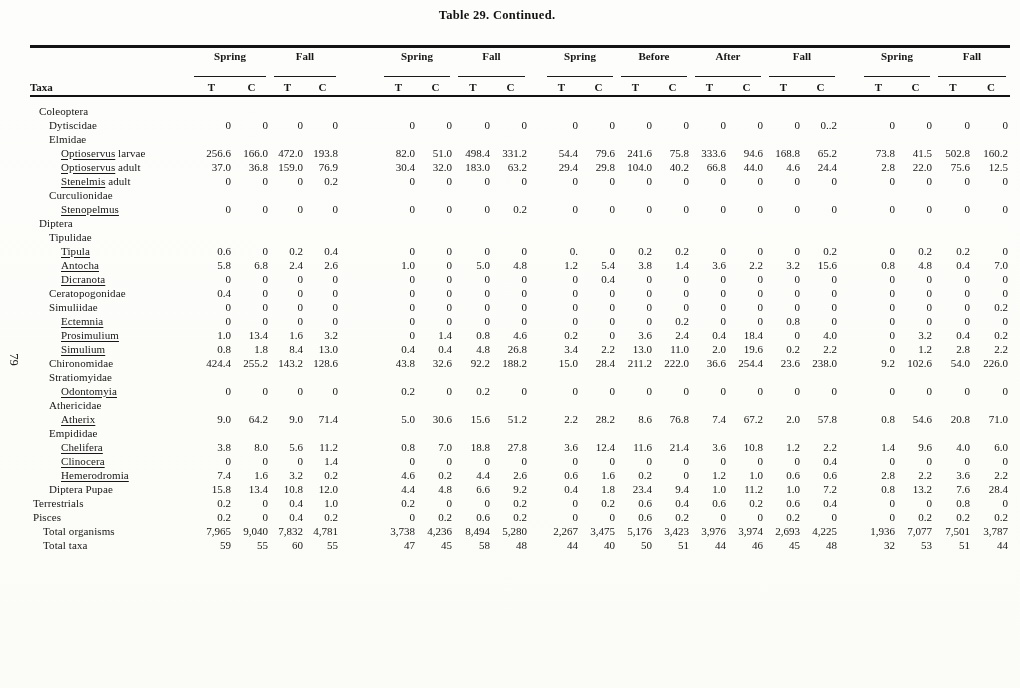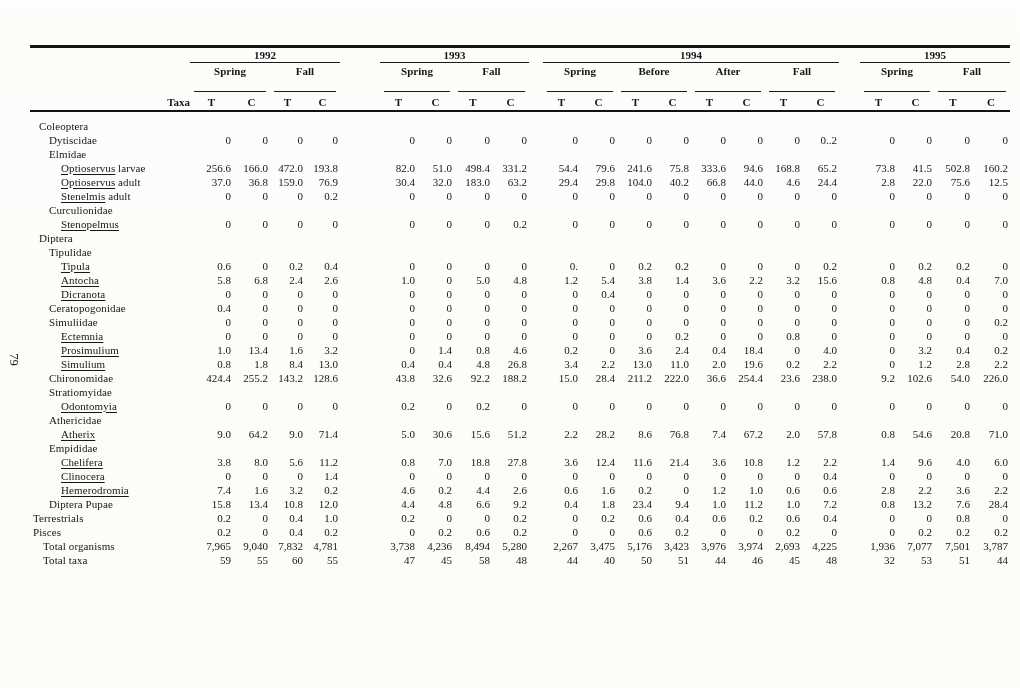--- a/index.html
+++ b/index.html
@@ -35,31 +35,32 @@
   td.year-cell{
     text-align:center;vertical-align:bottom;height:16px;
     padding-bottom:1px;border-bottom:1.5px solid #1a1a1a;
   }
   td.season-cell{vertical-align:bottom;height:15px;}
   td.season-cell .season-inner{
     margin:2px 4px;text-align:center;border-bottom:1.5px solid #1a1a1a;
     padding-bottom:13px;
   }
   tr.subhead td{border-bottom:2px solid #121212;vertical-align:bottom;height:15px;padding-bottom:1px;}
-  td.taxa-head{text-align:right;padding-left:3px;}
+  td.taxa-head{text-align:left;padding-left:3px;}
   td.tc{text-align:center;}
   tbody td.v{text-align:right;padding-right:2px;}
   tbody tr.first-row td{padding-top:7px;}
   span.und{text-decoration:underline;text-underline-offset:1.5px;}
   td.taxon span{letter-spacing:.1px;text-align:right;}
 </style>
 </head>
 <body>
 
 <div class="page">
+  <div class="doc-title">Table 29. Continued.</div>
   <div class="page-number">79</div>
   <table class="taxa">
       <colgroup>
         <col style="width: 160px;">
         <col style="width: 43px;">
         <col style="width: 37px;">
         <col style="width: 35px;">
         <col style="width: 35px;">
         <col style="width: 40px;">
         <col style="width: 37px;">
@@ -75,30 +76,20 @@
         <col style="width: 37px;">
         <col style="width: 37px;">
         <col style="width: 37px;">
         <col style="width: 21px;">
         <col style="width: 37px;">
         <col style="width: 37px;">
         <col style="width: 38px;">
         <col style="width: 38px;">
       </colgroup>
       <thead>
-        <tr>
-          <td></td>
-          <td class="year-cell" colspan="4">1992</td>
-          <td></td>
-          <td class="year-cell" colspan="4">1993</td>
-          <td></td>
-          <td class="year-cell" colspan="8">1994</td>
-          <td></td>
-          <td class="year-cell" colspan="4">1995</td>
-        </tr>
         <tr>
           <td></td>
           <td class="season-cell" colspan="2">
             <div class="season-inner">Spring</div>
           </td>
           <td class="season-cell" colspan="2">
             <div class="season-inner">Fall</div>
           </td>
           <td></td>
           <td class="season-cell" colspan="2">

